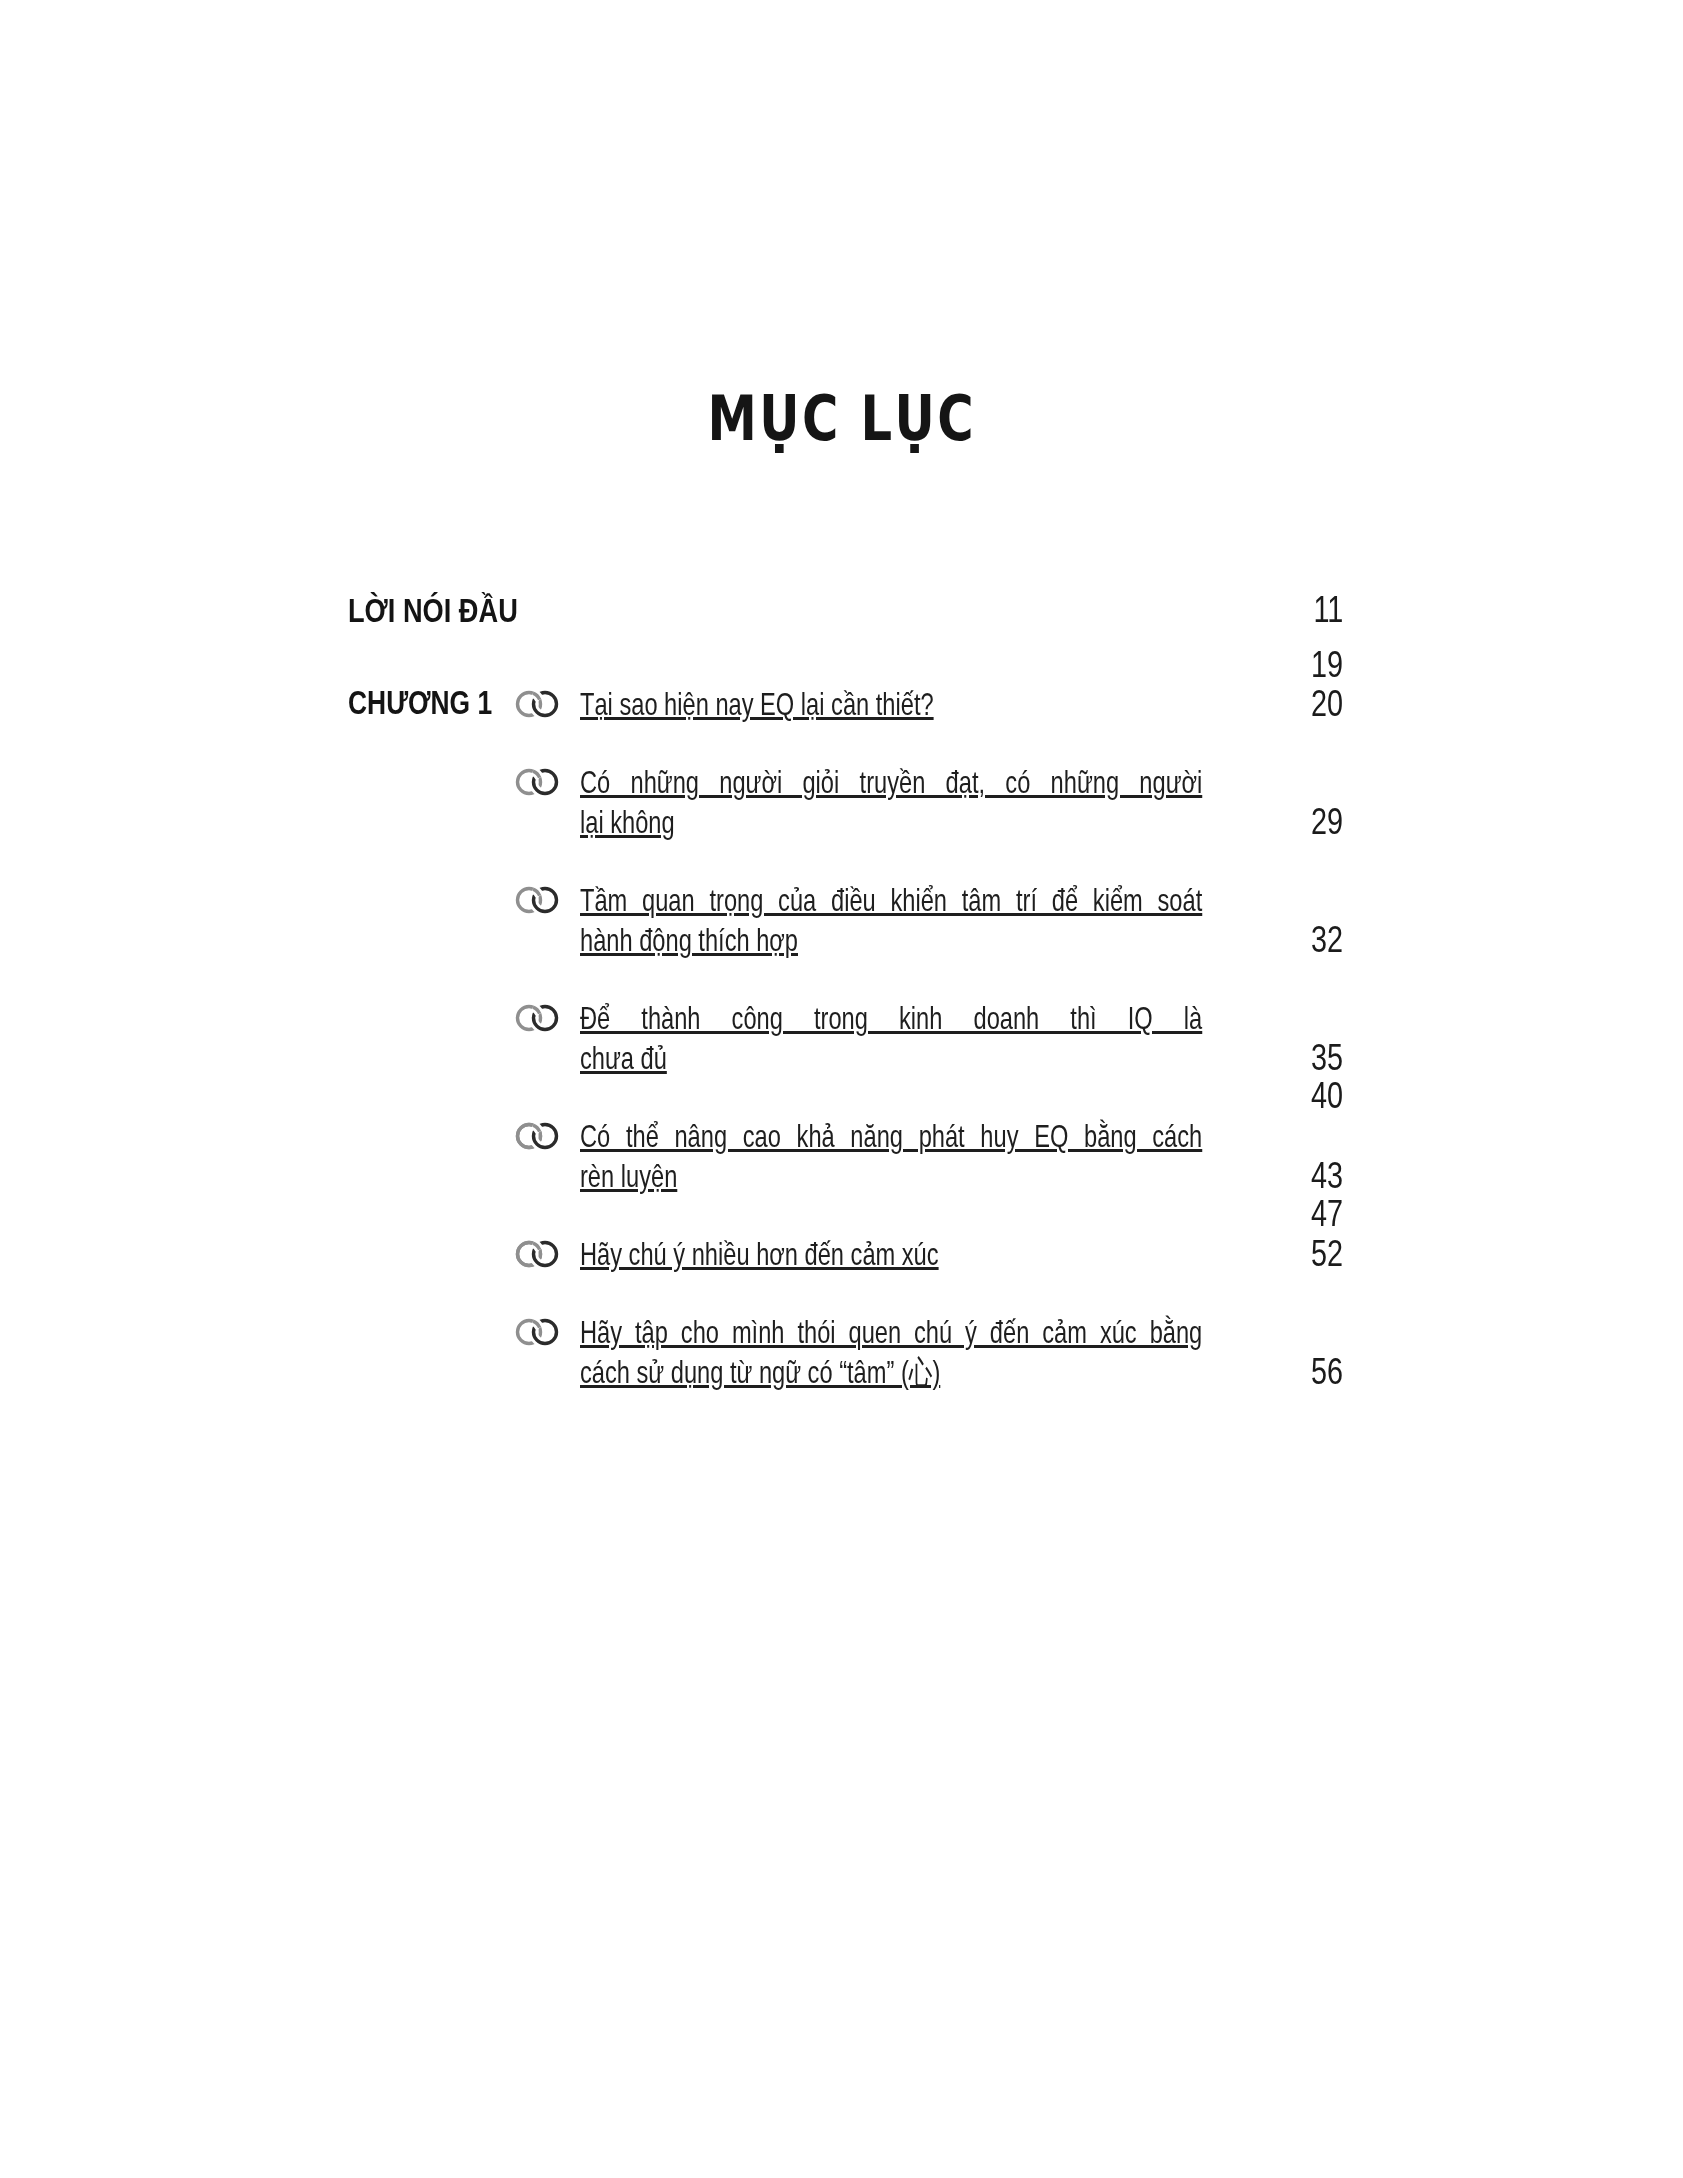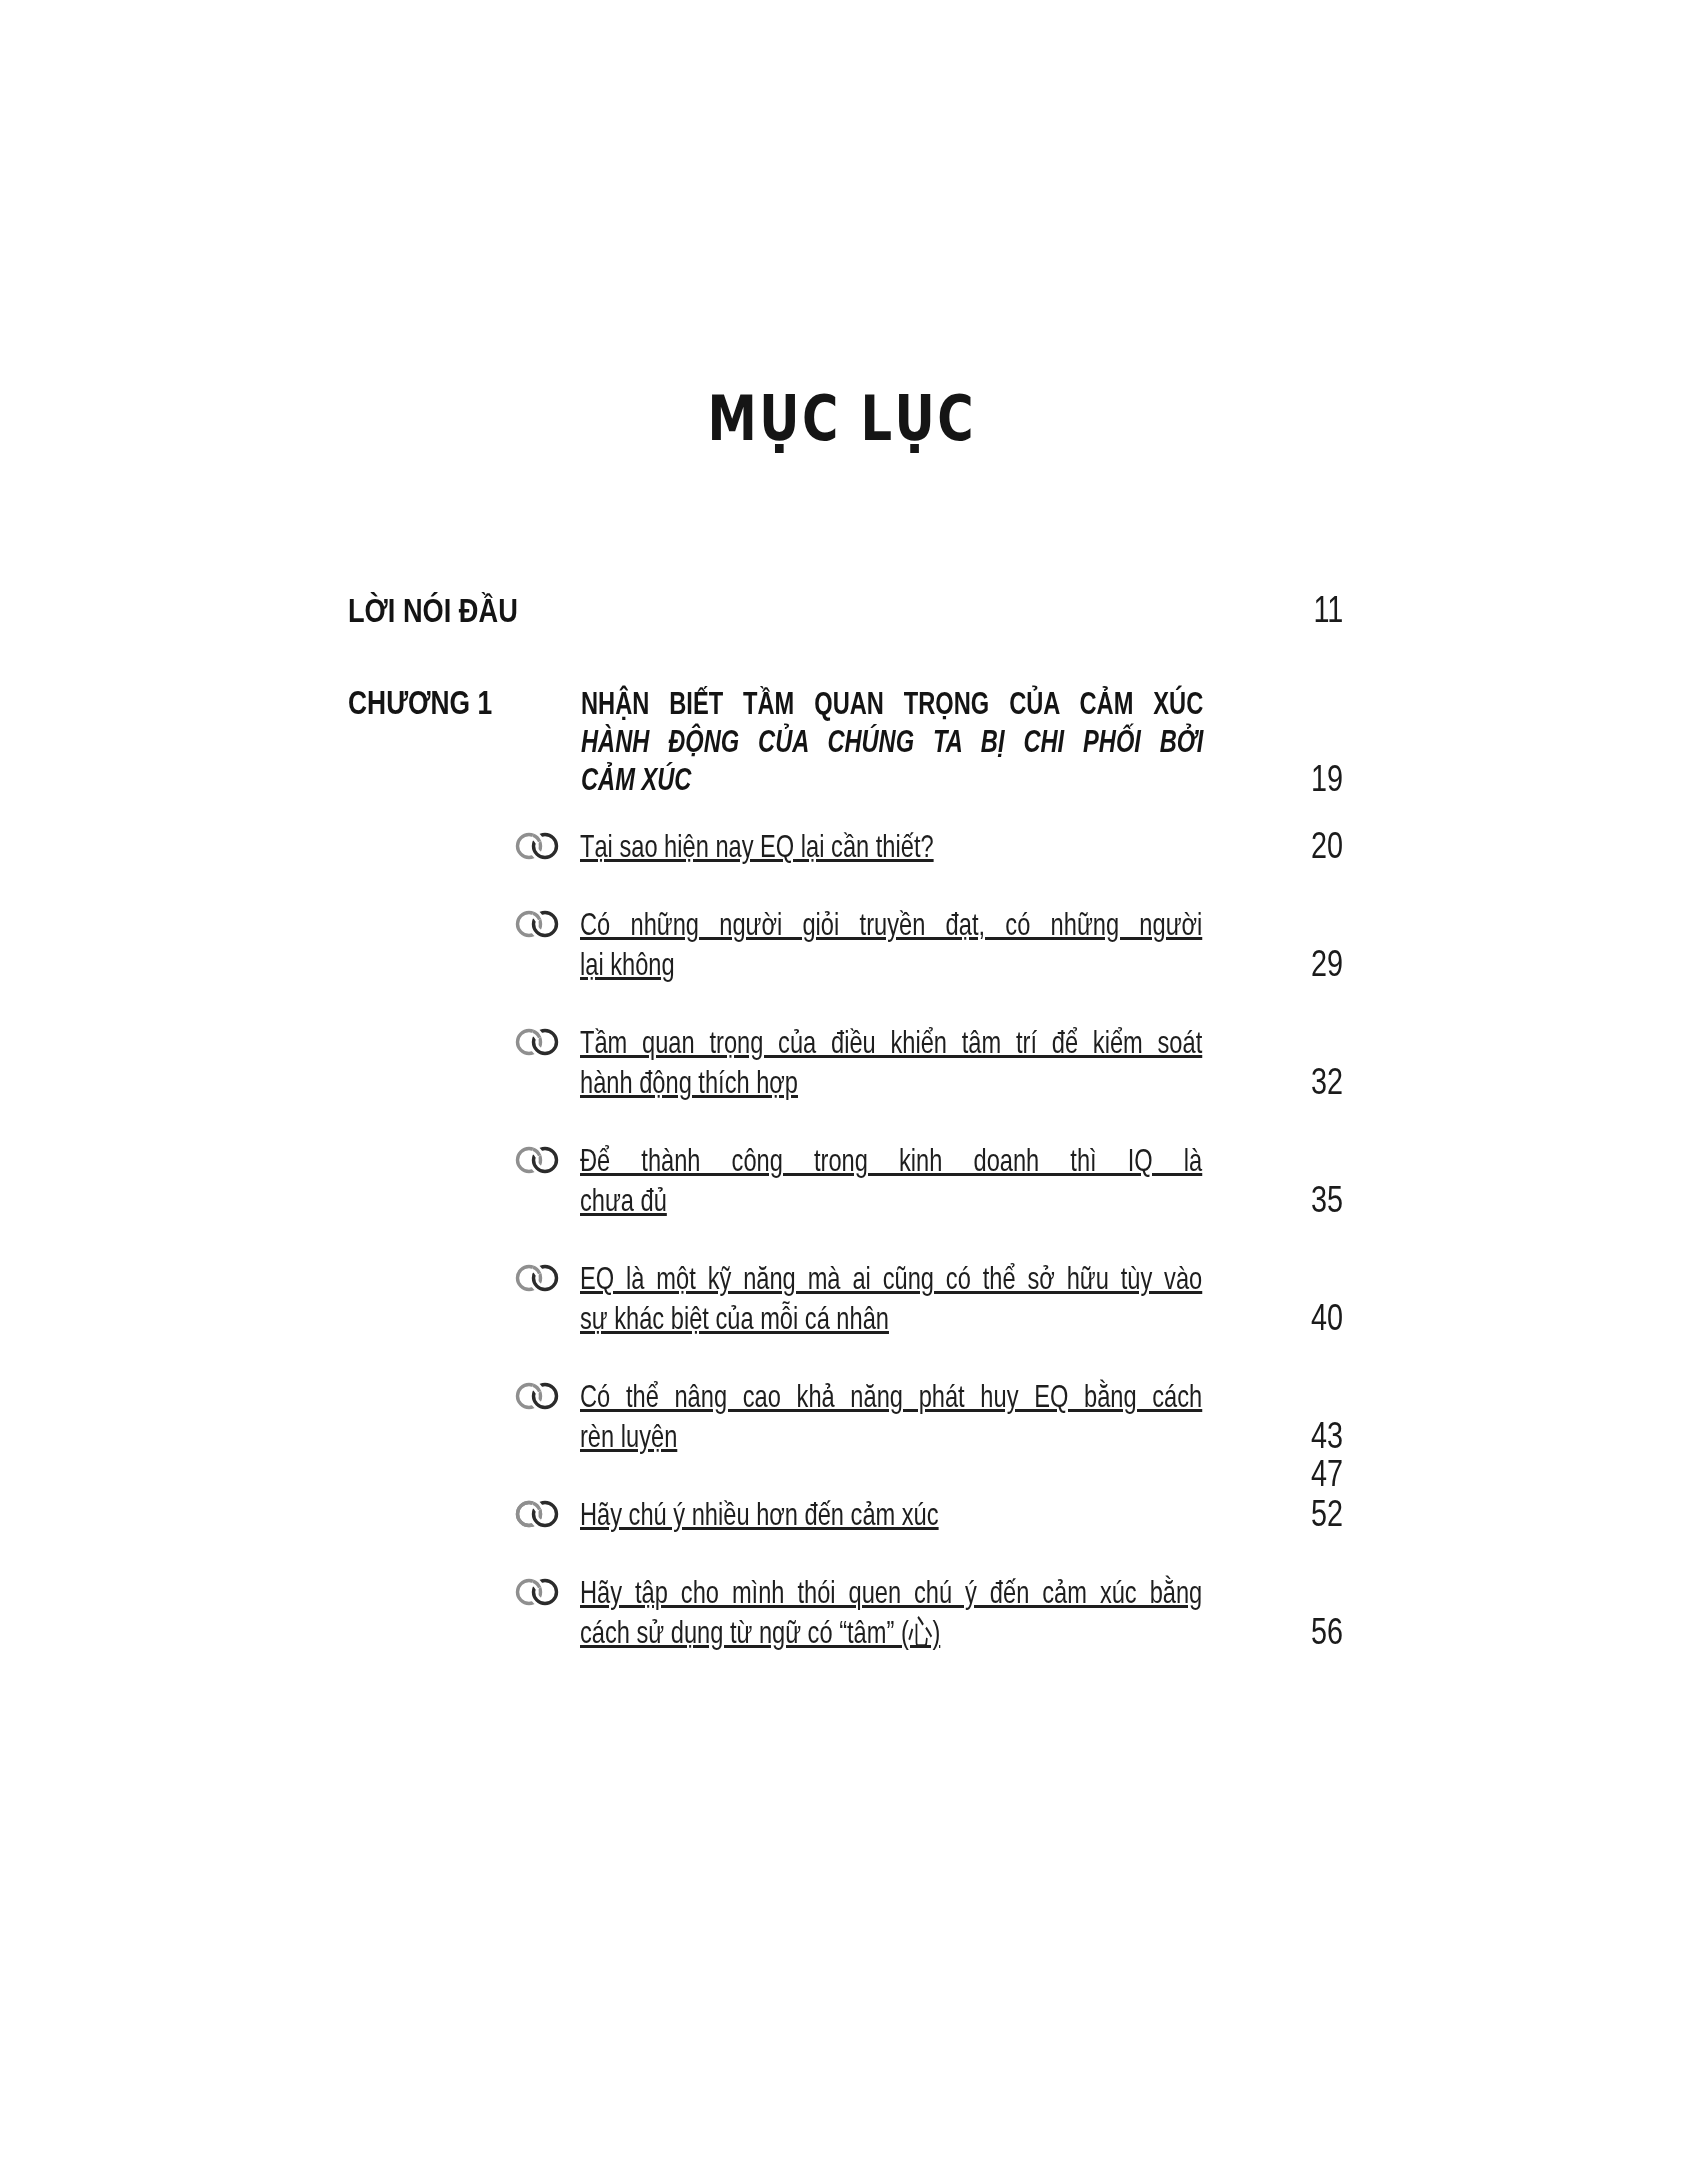--- a/index.html
+++ b/index.html
@@ -73,27 +73,20 @@
 
   <div class="content">
 
     <div class="row preface">
       <span class="plabel">LỜI NÓI ĐẦU</span>
       <span class="pnum">11</span>
     </div>
 
     <div class="row chapter">
       <span class="chlabel">CHƯƠNG 1</span>
-      <div class="chtext">
-        <div class="ch-cond">
-          <div class="chline just">NHẬN BIẾT TẦM QUAN TRỌNG CỦA CẢM XÚC</div>
-          <div class="chline it just">HÀNH ĐỘNG CỦA CHÚNG TA BỊ CHI PHỐI BỞI</div>
-          <div class="chline it">CẢM XÚC</div>
-        </div>
-      </div>
       <span class="pnum">19</span>
     </div>
 
     <div class="item">
       <span class="bullet"><svg width="46" height="30" viewBox="0 0 46 30">
             <use href="#rings"></use>
           </svg></span>
       <div class="itext">
           <div class="cond">
         <div class="line">Tại sao hiện nay EQ lại cần thiết?</div>
@@ -139,26 +132,20 @@
         <div class="line">chưa đủ</div>
       </div>
         </div>
       <span class="pnum">35</span>
     </div>
 
     <div class="item">
       <span class="bullet"><svg width="46" height="30" viewBox="0 0 46 30">
             <use href="#rings"></use>
           </svg></span>
-      <div class="itext">
-          <div class="cond">
-        <div class="line just">EQ là một kỹ năng mà ai cũng có thể sở hữu tùy vào</div>
-        <div class="line">sự khác biệt của mỗi cá nhân</div>
-      </div>
-        </div>
       <span class="pnum">40</span>
     </div>
 
     <div class="item">
       <span class="bullet"><svg width="46" height="30" viewBox="0 0 46 30">
             <use href="#rings"></use>
           </svg></span>
       <div class="itext">
           <div class="cond">
         <div class="line just">Có thể nâng cao khả năng phát huy EQ bằng cách</div>

